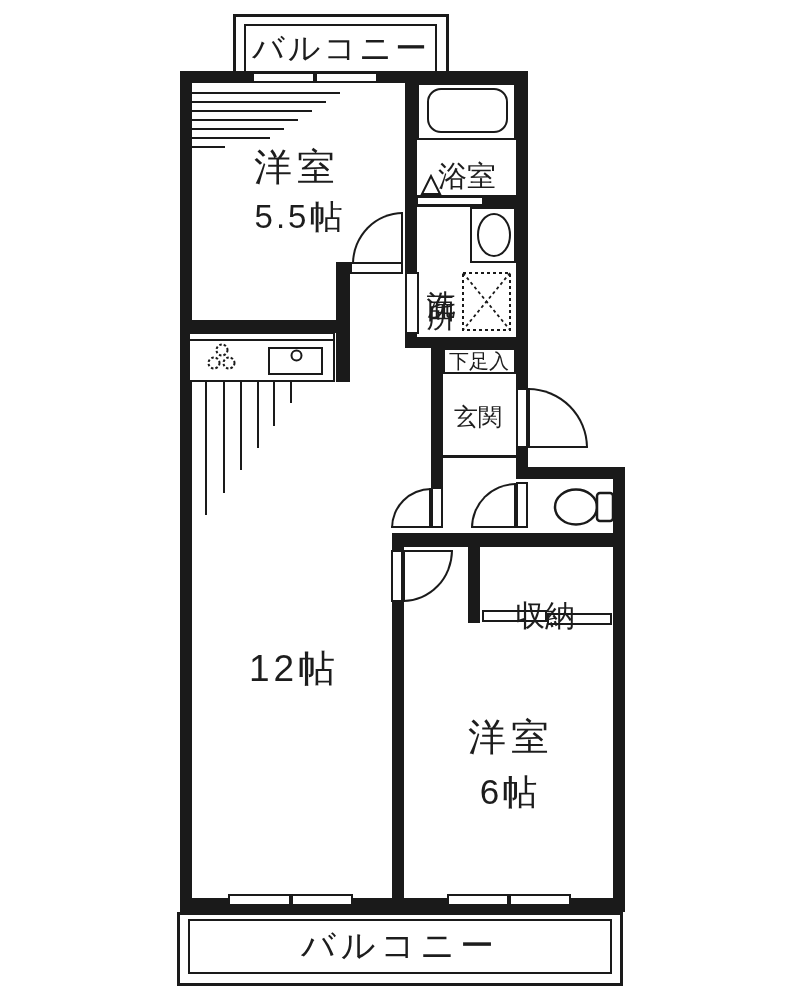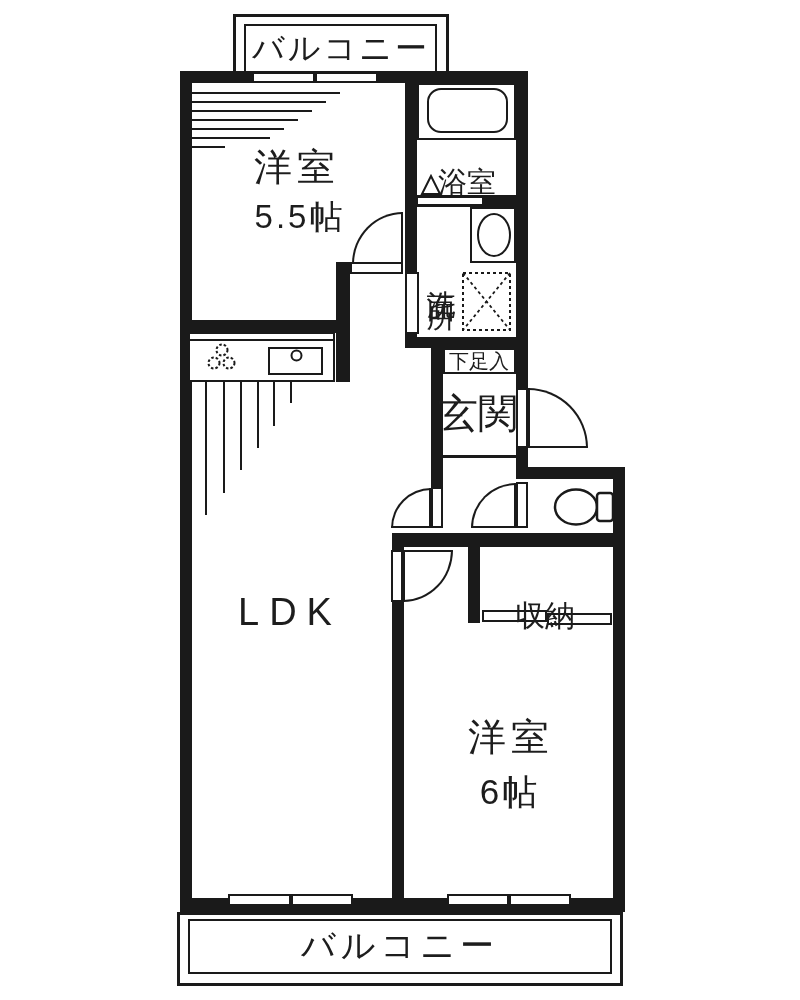--- a/index.html
+++ b/index.html
@@ -118,22 +118,22 @@
   <svg style="left:550px;top:485px;" width="66" height="45" viewBox="0 0 66 45">
     <ellipse cx="26" cy="22" rx="21" ry="17.5" fill="#fff" stroke="#1a1a1a" stroke-width="2.5"></ellipse>
     <rect x="47" y="8" width="16" height="28" rx="3" fill="#fff" stroke="#1a1a1a" stroke-width="2.5"></rect>
   </svg>
 
   <div class="wbox" style="left:482px;top:610px;width:65px;height:12px;"></div>
   <div class="wbox" style="left:547px;top:613px;width:65px;height:12px;"></div>
 
   <div class="lbl" style="left:297px;top:167px;font-size:38px;letter-spacing:5px;">洋室</div>
   <div class="lbl" style="left:300px;top:216px;font-size:33px;letter-spacing:3px;">5.5帖</div>
-  <div class="lbl" style="left:467px;top:184px;font-size:29px;font-family:Liberation Mono, monospace;">浴室</div>
+  <div class="lbl" style="left:467px;top:176px;font-size:29px;">浴室</div>
   <div class="lbl vert" style="left:441px;top:276px;font-size:29px;letter-spacing:6px;">洗面所</div>
   <div class="lbl" style="left:479px;top:361px;font-size:20px;">下足入</div>
-  <div class="lbl" style="left:478px;top:417px;font-size:40px;font-family:Liberation Mono, monospace;">玄関</div>
-  <div class="lbl" style="left:290px;top:612px;font-size:38px;letter-spacing:10px;">LDK</div>
+  <div class="lbl" style="left:478px;top:417px;font-size:24px;">玄関</div>
+  <div class="lbl" style="left:294px;top:668px;font-size:37px;letter-spacing:4px;">12帖</div>
   <div class="lbl" style="left:545px;top:616px;font-size:30px;">収納</div>
   <div class="lbl" style="left:511px;top:737px;font-size:38px;letter-spacing:5px;">洋室</div>
   <div class="lbl" style="left:510px;top:791px;font-size:35px;letter-spacing:3px;">6帖</div>
 
 </div>
 
 </body></html>

